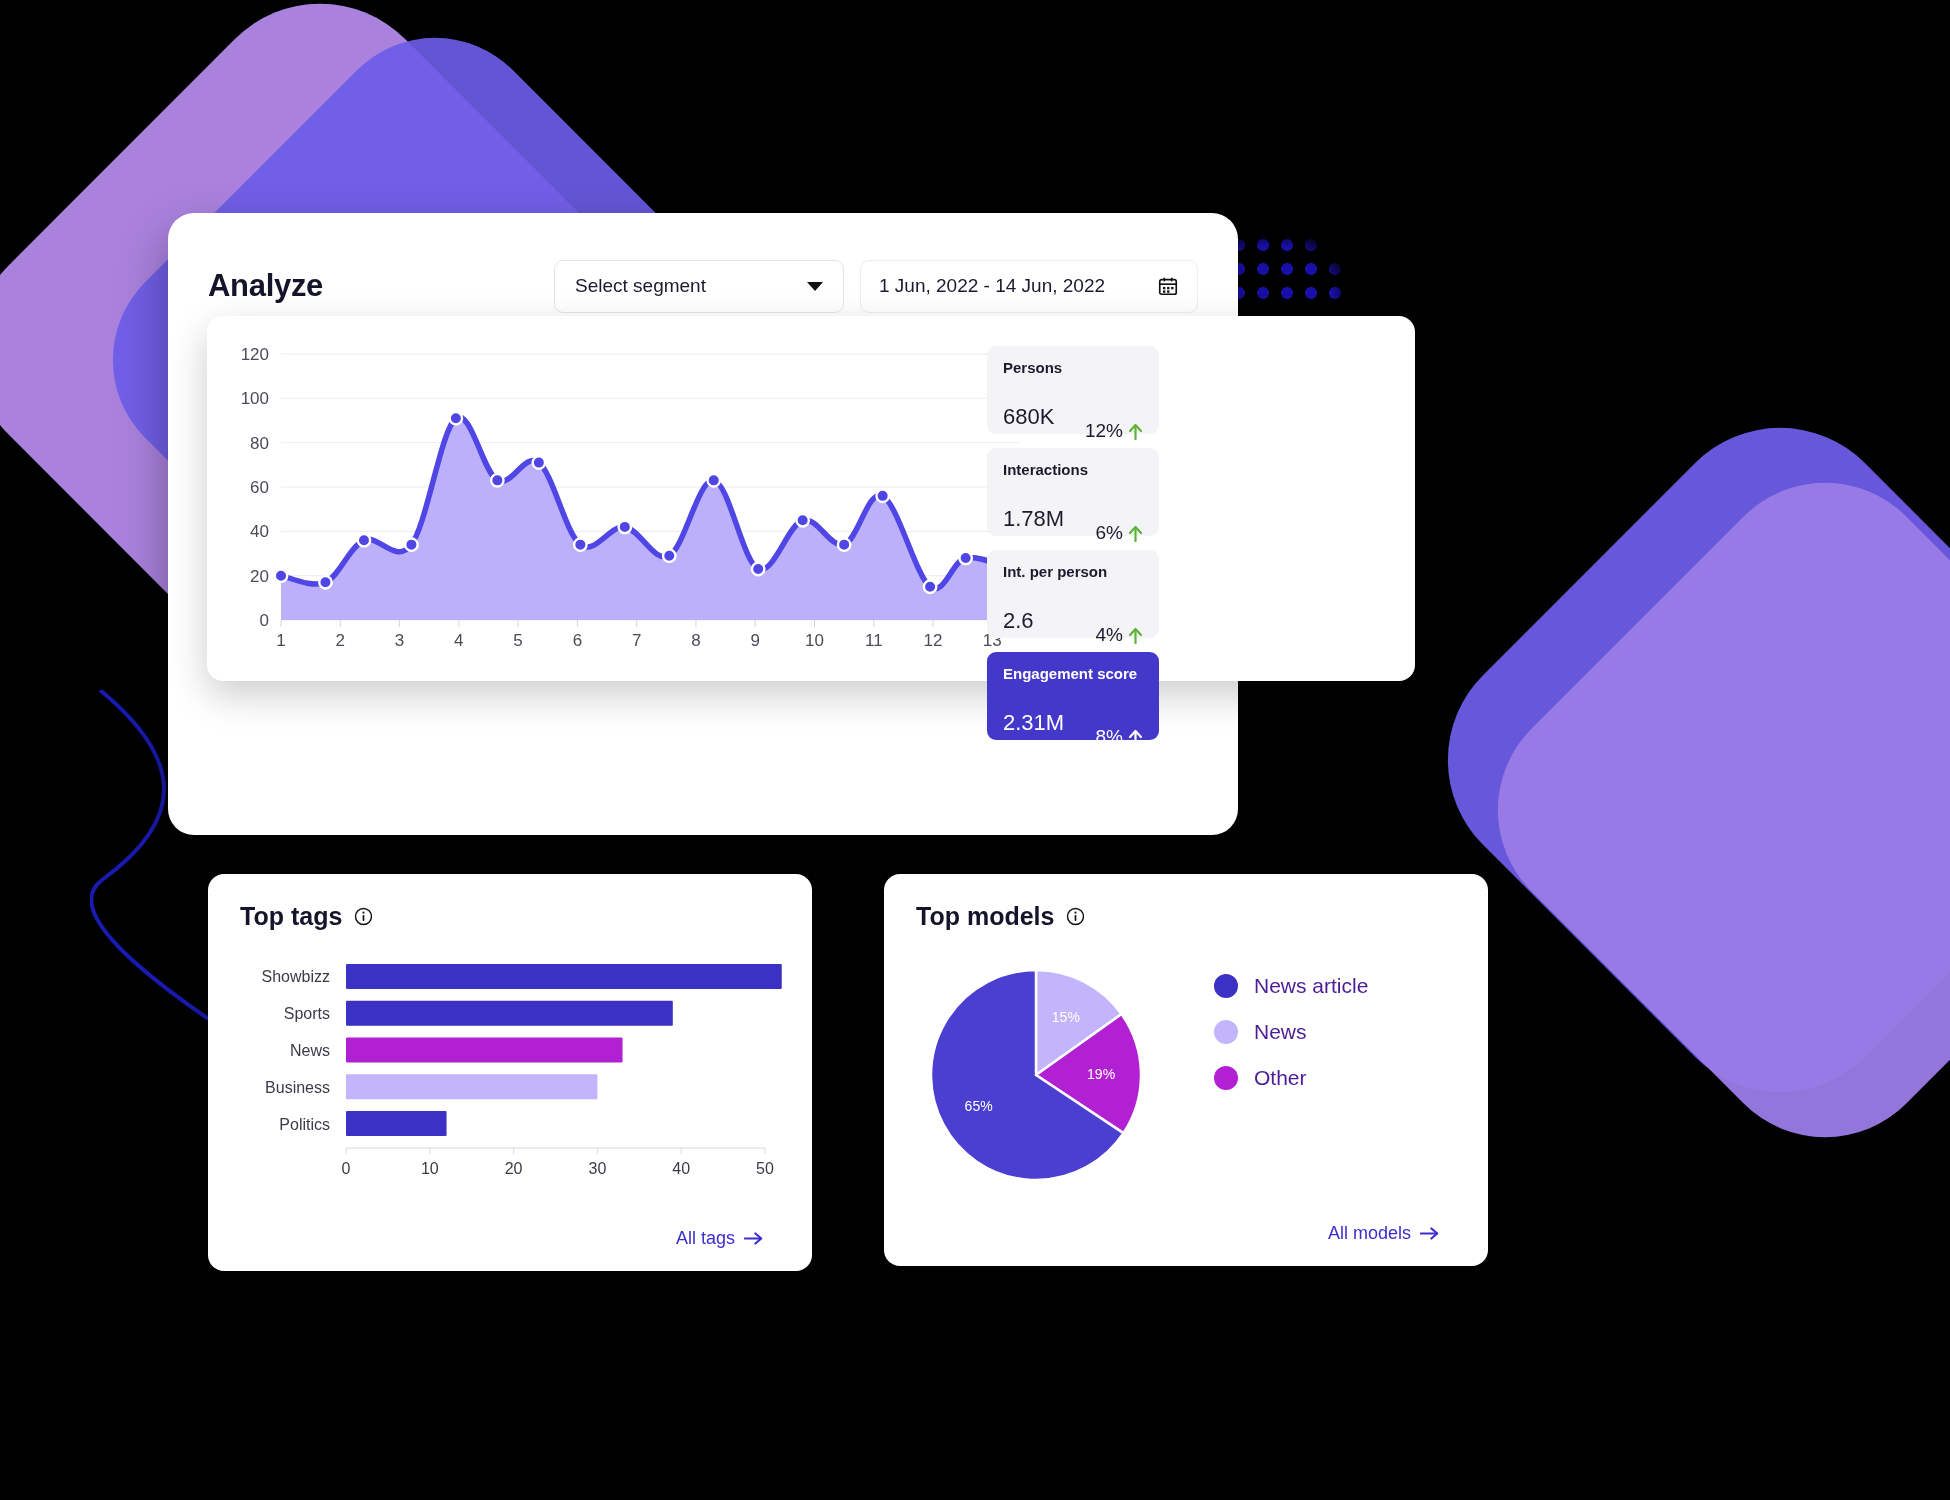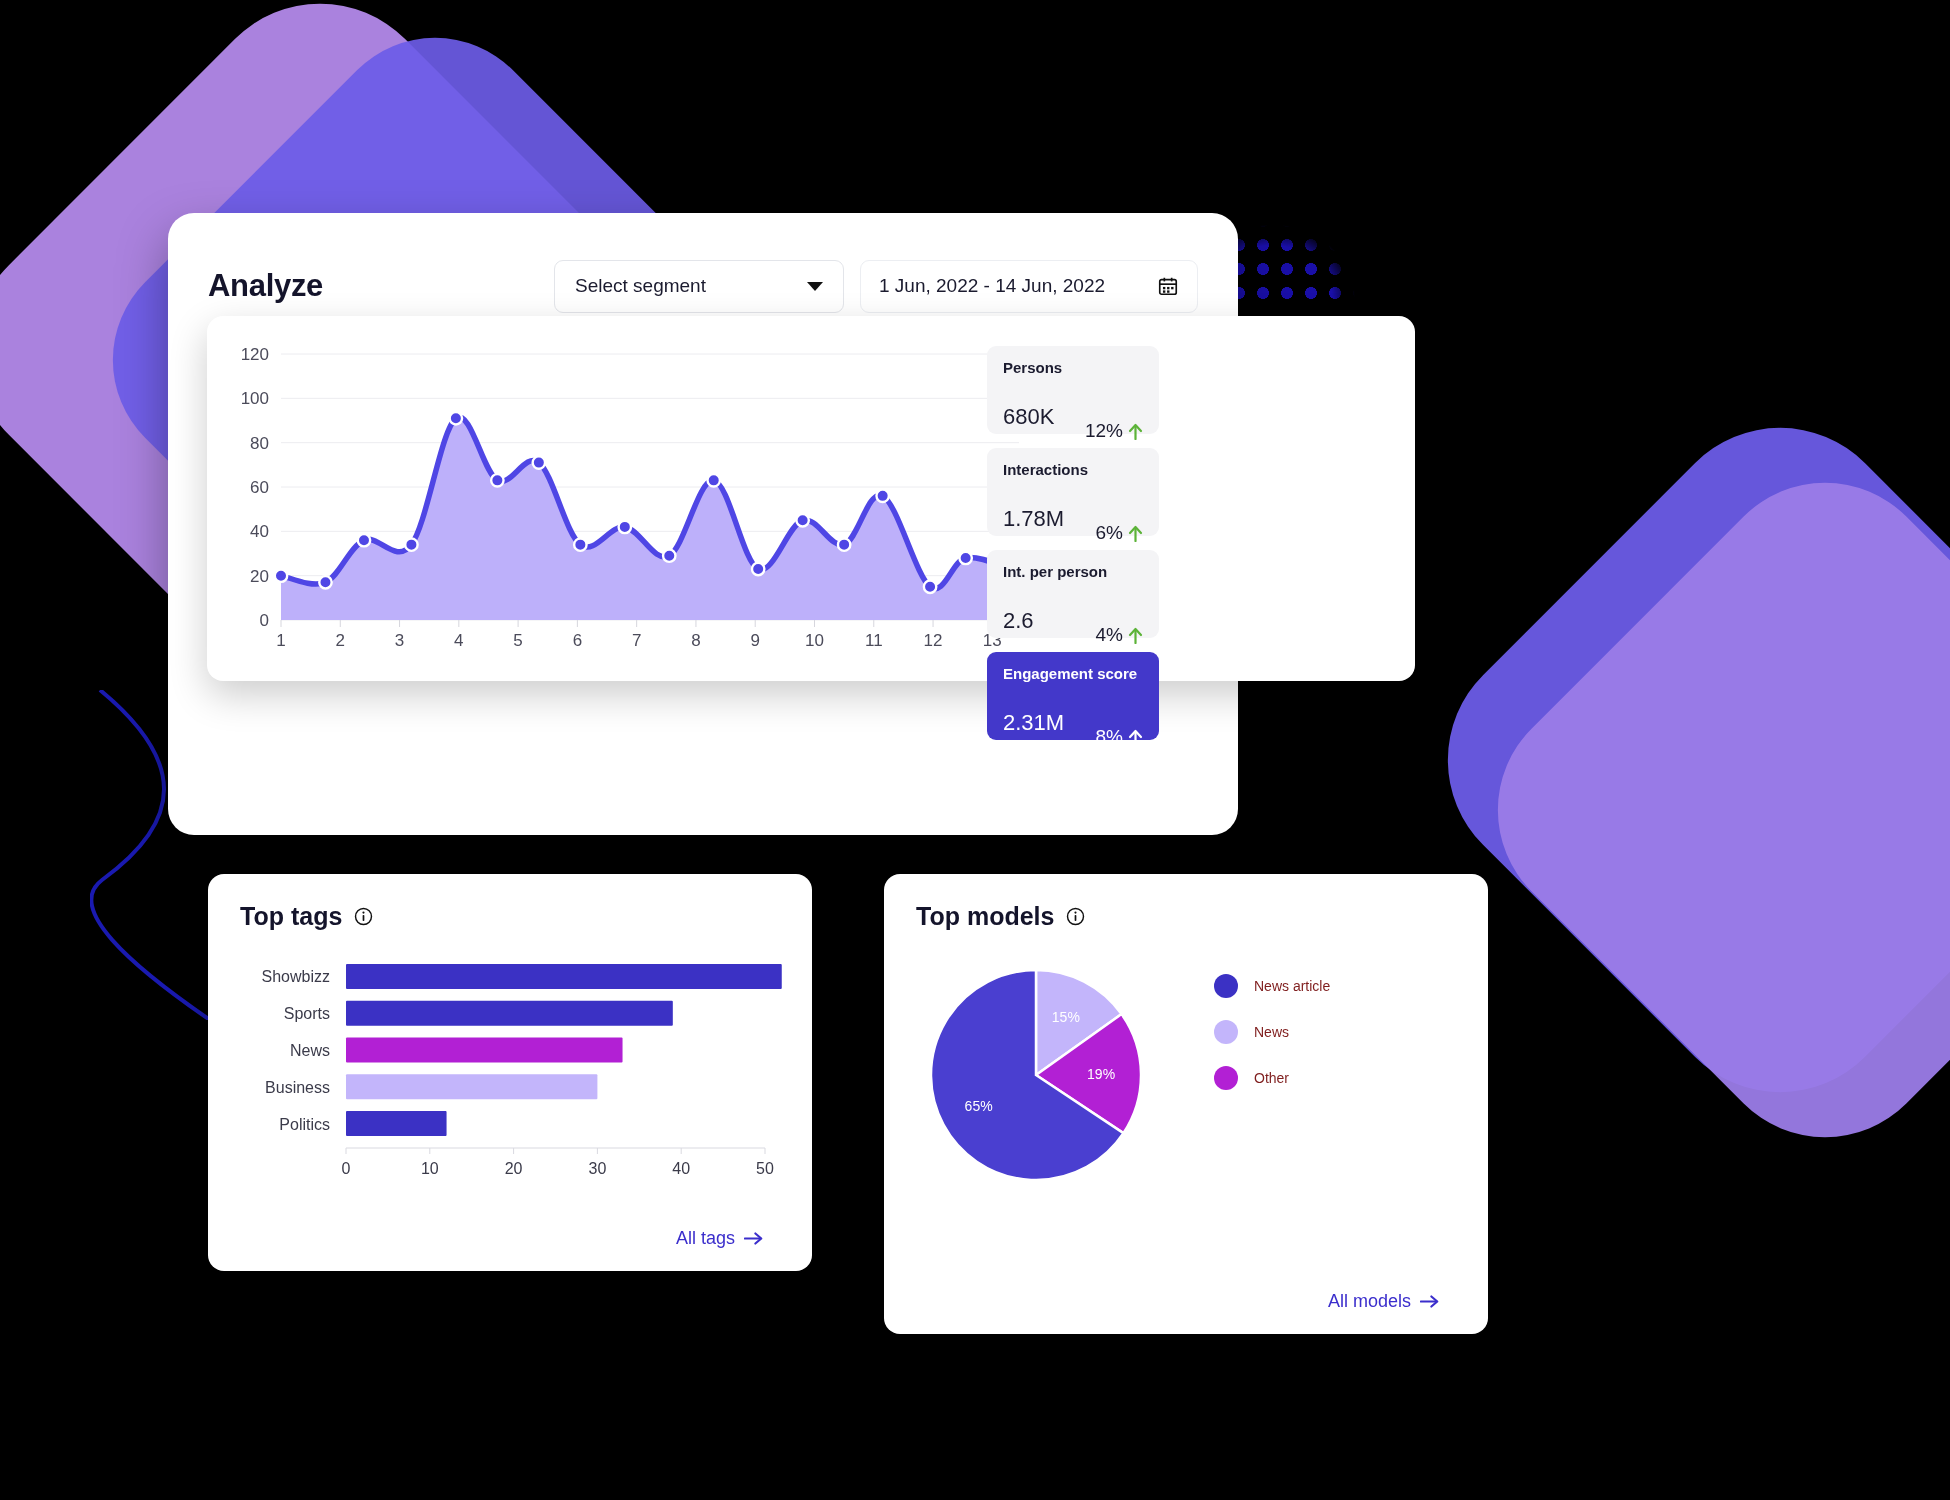--- a/index.html
+++ b/index.html
@@ -212,21 +212,21 @@
 
   
   .bottom-card {
     position: absolute;
     background: #ffffff;
     border-radius: 16px;
     box-shadow: 0 16px 40px rgba(0,0,0,.28);
     z-index: 6;
   }
   .card-tags   { left: 208px;  top: 874px; width: 604px; height: 397px; }
-  .card-models { left: 884px;  top: 874px; width: 604px; height: 460px; }
+  .card-models { left: 884px;  top: 874px; width: 604px; height: 392px; }
 
   .card-head {
     position: absolute;
     left: 32px; top: 28px;
     display: flex;
     align-items: center;
     gap: 12px;
   }
   .card-title {
     font-size: 25px;
@@ -272,22 +272,22 @@
     display: flex;
     align-items: center;
     gap: 16px;
   }
   .legend-dot {
     width: 24px; height: 24px;
     border-radius: 50%;
     flex: none;
   }
   .legend-label {
-    font-size: 14px;
-    color: #7f1d1d;
+    font-size: 21px;
+    color: #4c1d95;
   }
 
   .axis-text { font-size: 17px; fill: #4b4b5a; font-family: "Liberation Sans", sans-serif; }
   .axis-text-sm { font-size: 16px; fill: #3b3b4a; font-family: "Liberation Sans", sans-serif; }
   .pie-pct { font-size: 14px; fill: #ffffff; font-family: "Liberation Sans", sans-serif; }
 </style>
 </head>
 <body>
 
 <div id="stage">

